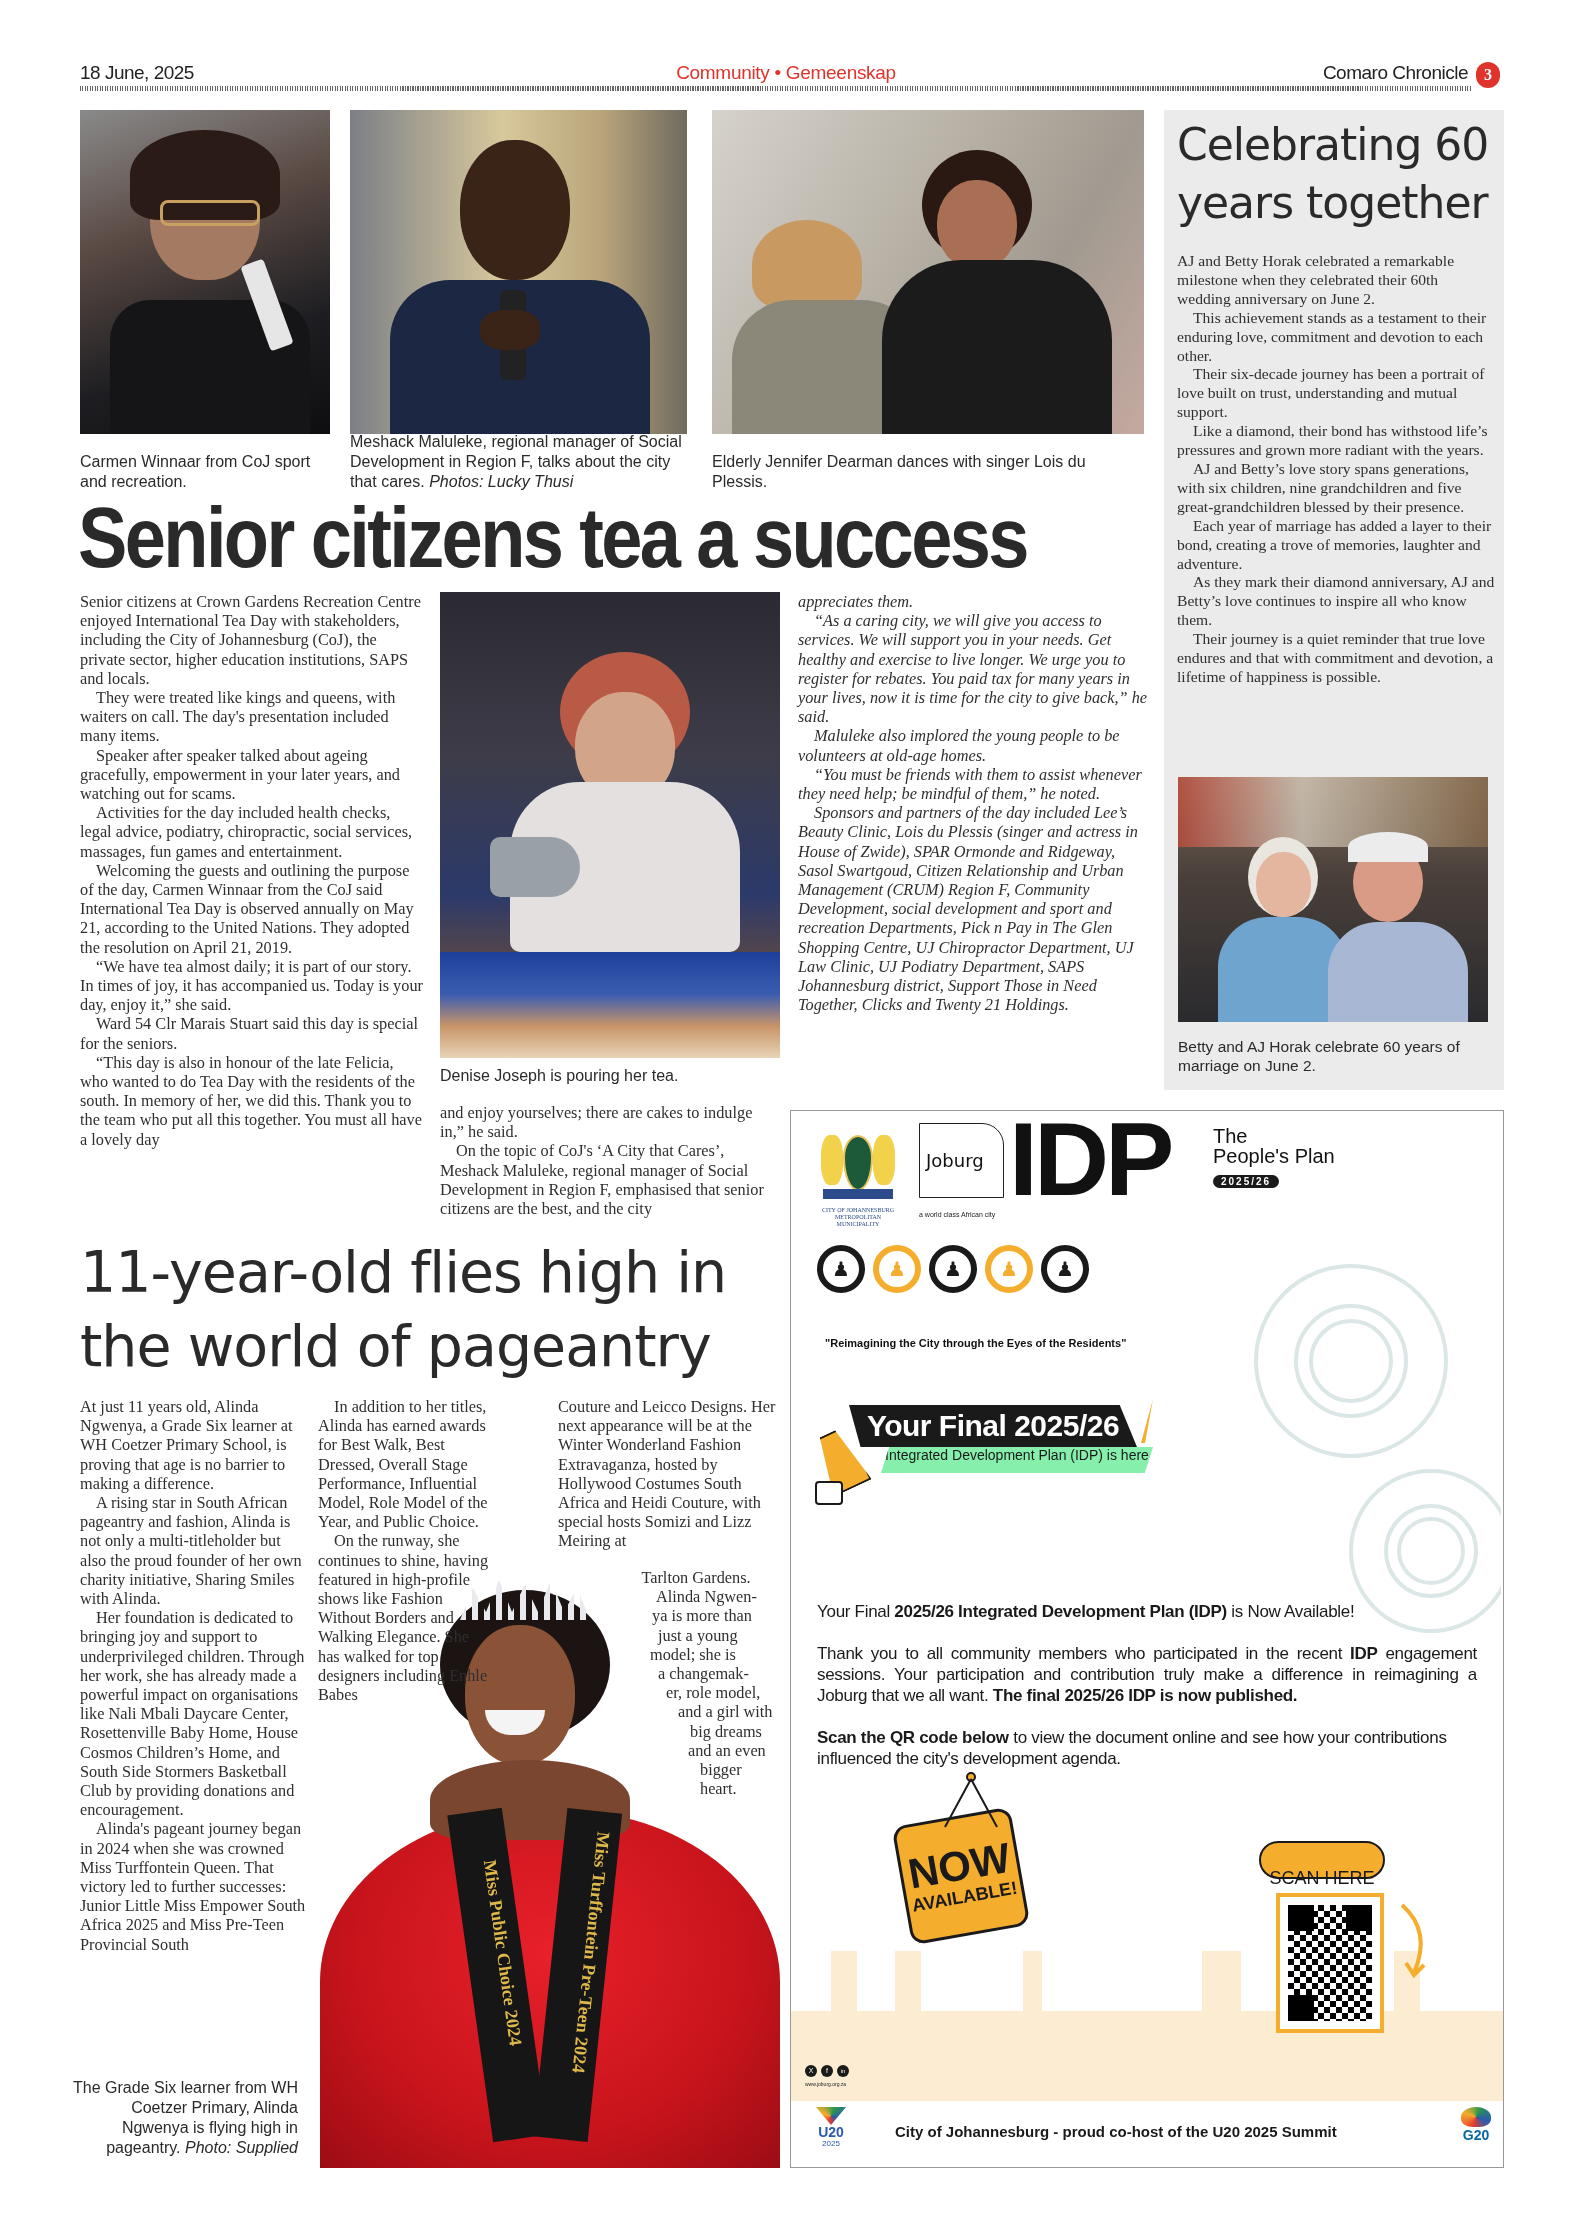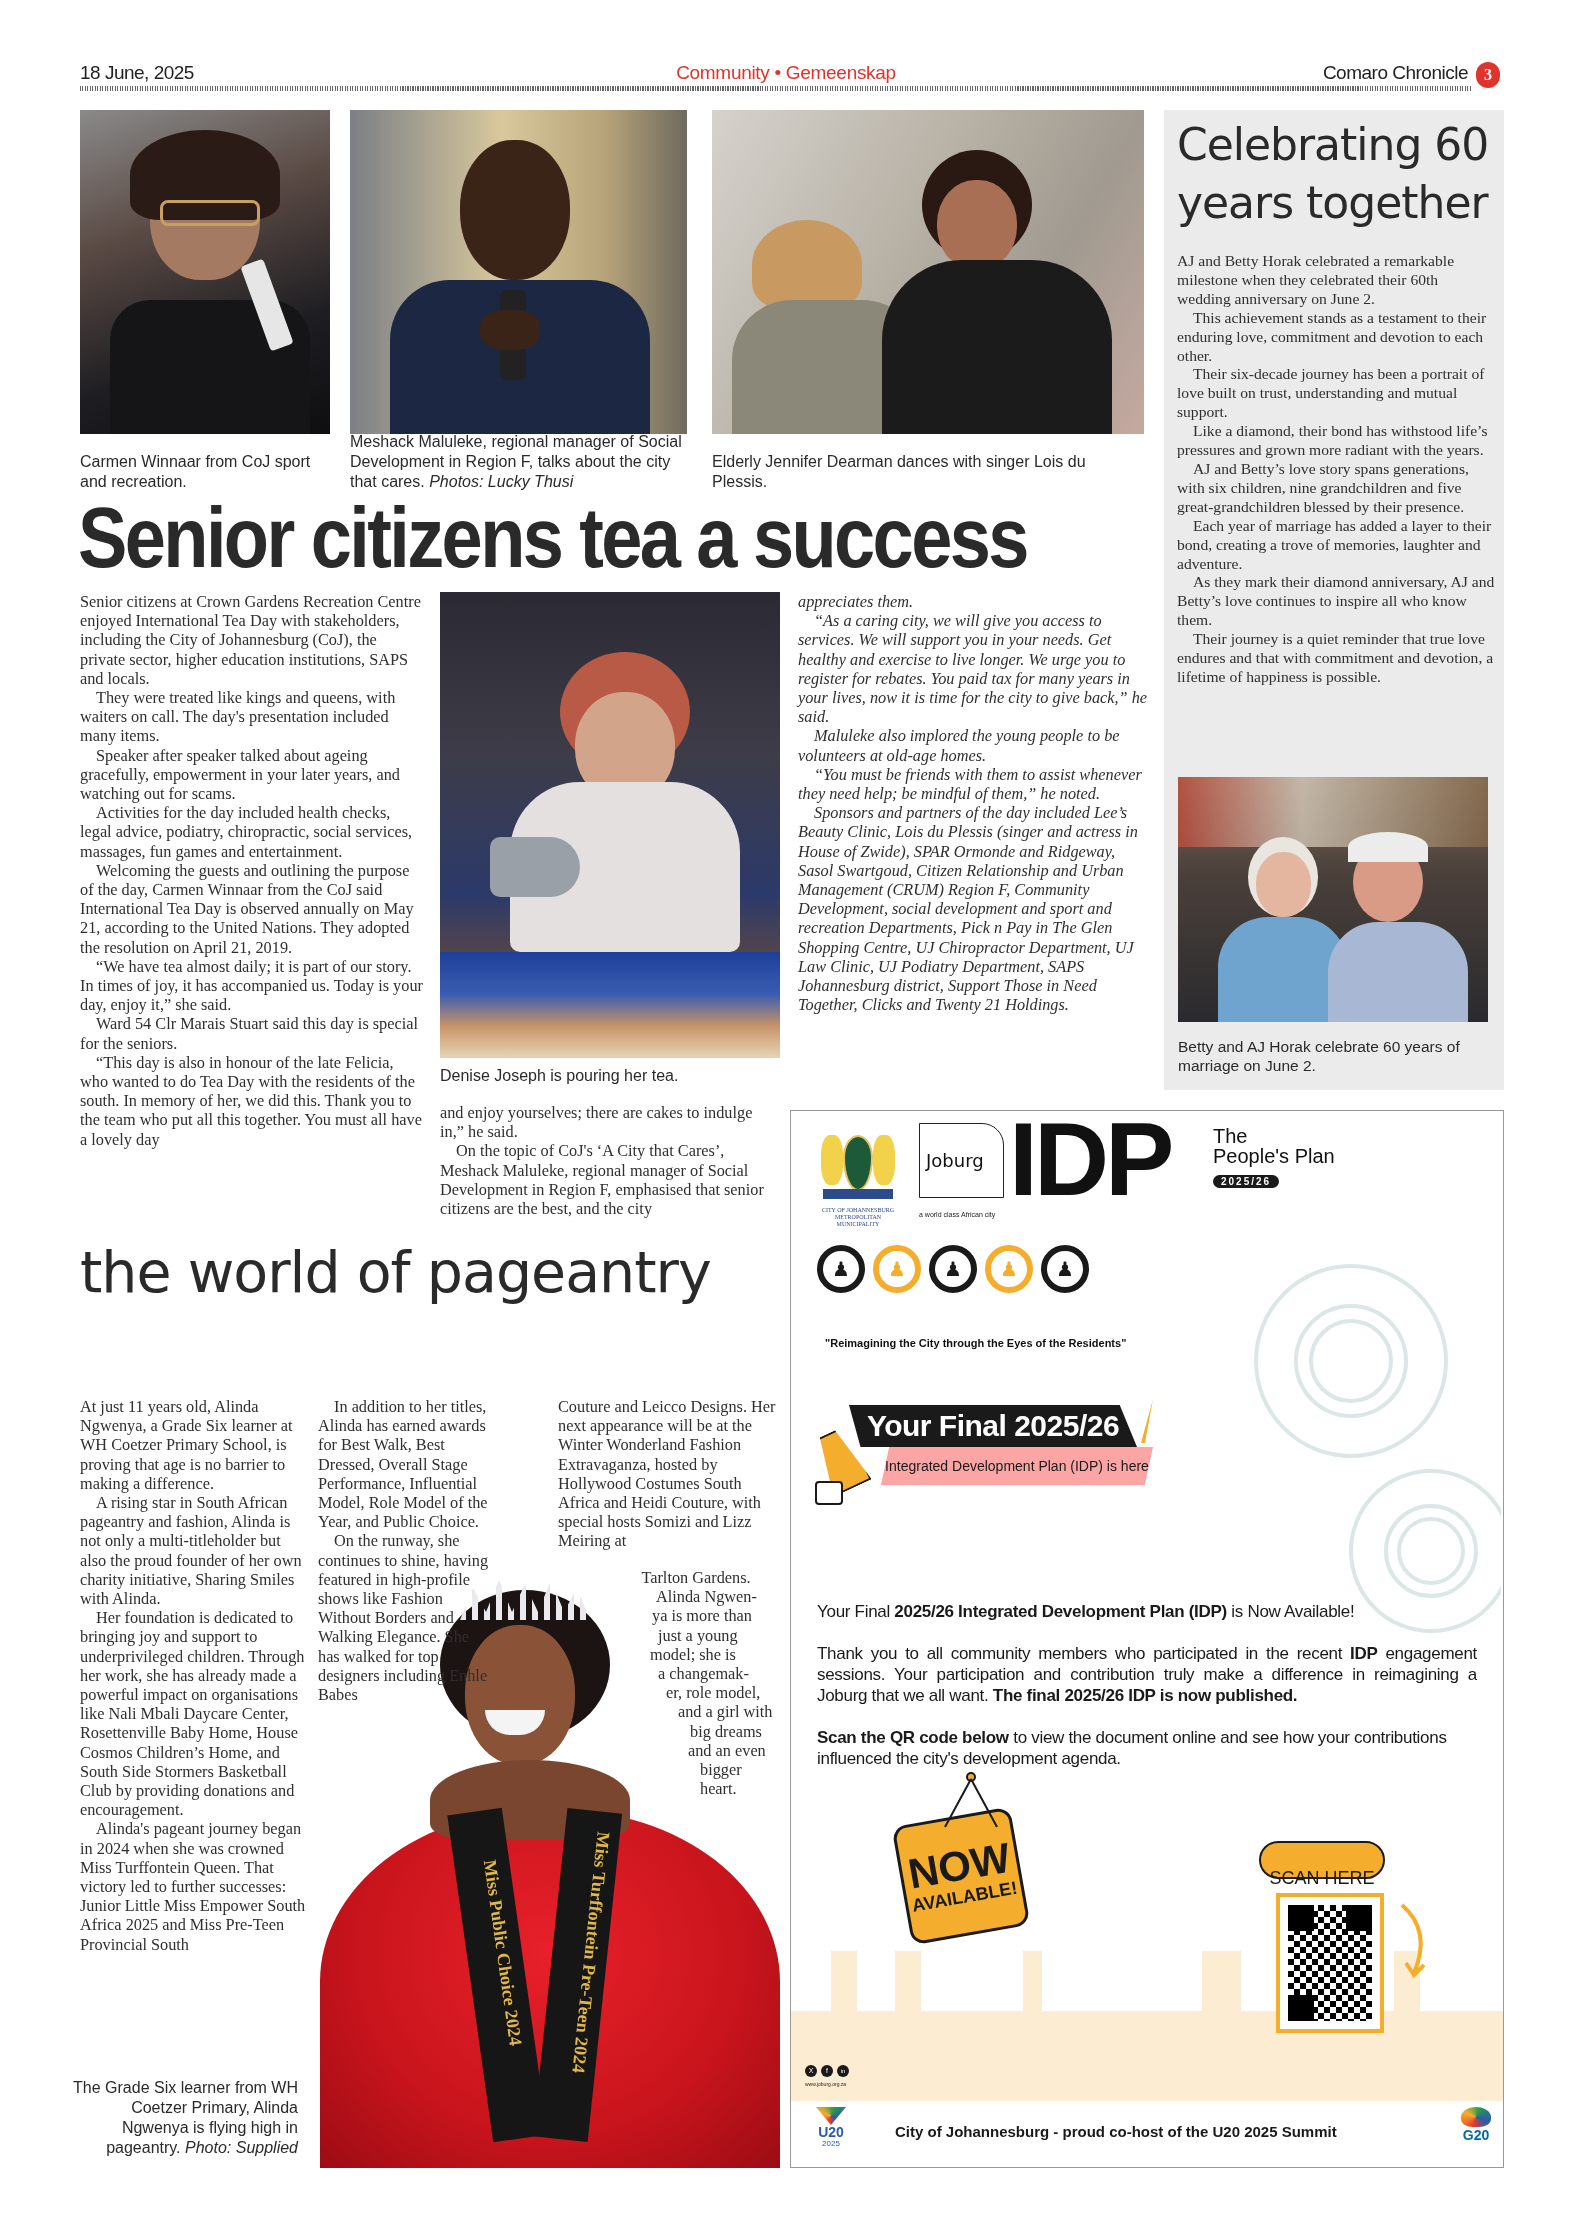--- a/index.html
+++ b/index.html
@@ -131,20 +131,21 @@
   <div style="position:absolute;left:70px;top:60px;width:70px;height:80px;border-radius:50%;background:#e9e6e0;"></div>
   <div style="position:absolute;left:78px;top:75px;width:55px;height:65px;border-radius:48%;background:#e4b6a0;"></div>
   <div style="position:absolute;left:40px;top:140px;width:130px;height:110px;border-radius:50px 50px 0 0;background:#6fa4cf;"></div>
   <div style="position:absolute;left:175px;top:65px;width:70px;height:80px;border-radius:50%;background:#d99a86;"></div>
   <div style="position:absolute;left:170px;top:55px;width:80px;height:30px;border-radius:50% 50% 0 0;background:#ececec;"></div>
   <div style="position:absolute;left:150px;top:145px;width:140px;height:110px;border-radius:50px 50px 0 0;background:#a8b8d4;"></div>
 </div>
 <div class="abs caption" style="left:1178px;top:1037px;width:315px;font-size:15.5px;line-height:19px;">Betty and AJ Horak celebrate 60 years of marriage on June 2.</div>
 
 <div class="abs headline-light" style="left:80px;top:1235px;width:700px;font-size:57px;line-height:74px;">
+  <div>11-year-old flies high in</div>
   <div>the world of pageantry</div>
 </div>
 
 <div class="abs copy" style="left:80px;top:1397px;width:228px;">
   <p class="first">At just 11 years old, Alinda Ngwenya, a Grade Six learner at WH Coetzer Primary School, is proving that age is no barrier to making a difference.</p>
   <p>A rising star in South African pageantry and fashion, Alinda is not only a multi-titleholder but also the proud founder of her own charity initiative, Sharing Smiles with Alinda.</p>
   <p>Her foundation is dedicated to bringing joy and support to underprivileged children. Through her work, she has already made a powerful impact on organisations like Nali Mbali Daycare Center, Rosettenville Baby Home, House Cosmos Children’s Home, and South Side Stormers Basketball Club by providing donations and encouragement.</p>
   <p>Alinda's pageant journey began in 2024 when she was crowned Miss Turffontein Queen. That victory led to further successes: Junior Little Miss Empower South Africa 2025 and Miss Pre-Teen Provincial South</p>
 </div>
 
@@ -231,21 +232,21 @@
   </div>
   <div class="abs" style="left:34px;top:226px;font-size:11px;font-weight:bold;color:#111;">"Reimagining the City through the Eyes of the Residents"</div>
 
   <div class="abs" style="left:18px;top:310px;width:60px;height:90px;">
     <div style="position:absolute;left:10px;top:10px;width:42px;height:60px;background:#f5ad2e;border:2px solid #1a1a1a;transform:rotate(-25deg);clip-path:polygon(30% 0,70% 0,100% 100%,0 100%);"></div>
     <div style="position:absolute;left:6px;top:60px;width:28px;height:24px;background:#fff;border:2px solid #1a1a1a;border-radius:4px;"></div>
   </div>
   <div class="abs" style="left:58px;top:294px;width:288px;height:42px;background:#1a1a1a;clip-path:polygon(0 0,94% 0,100% 100%,4% 100%);display:flex;align-items:center;justify-content:center;">
     <span style="color:#fff;font-size:30px;font-weight:bold;letter-spacing:-0.5px;">Your Final 2025/26</span>
   </div>
-  <div class="abs" style="left:90px;top:336px;width:272px;height:38px;background:#fca5a5;clip-path:polygon(3% 0,100% 0,97% 100%,0 100%);display:flex;align-items:center;justify-content:center;">
+  <div class="abs" style="left:90px;top:336px;width:272px;height:26px;background:#86efac;clip-path:polygon(3% 0,100% 0,97% 100%,0 100%);display:flex;align-items:flex-start;justify-content:center;">
     <span style="color:#1a1a1a;font-size:14px;">Integrated Development Plan (IDP) is here</span>
   </div>
   <div class="abs" style="left:342px;top:288px;width:20px;height:44px;background:#f5ad2e;clip-path:polygon(40% 100%,100% 0,60% 100%);"></div>
 
   <div class="abs" style="left:26px;top:458px;width:660px;font-size:17px;line-height:21px;color:#1a1a1a;letter-spacing:-0.3px;margin-top:32px;">
     <p>
       <span>Your Final </span><b>2025/26 Integrated Development Plan (IDP)</b><span> is Now Available!</span>
     </p>
     <p style="margin-top:21px;text-align:justify;">
       <span>Thank you to all community members who participated in the recent </span><b>IDP</b><span> engagement sessions. Your participation and contribution truly make a difference in reimagining a Joburg that we all want. </span><b>The final 2025/26 IDP is now published.</b>

